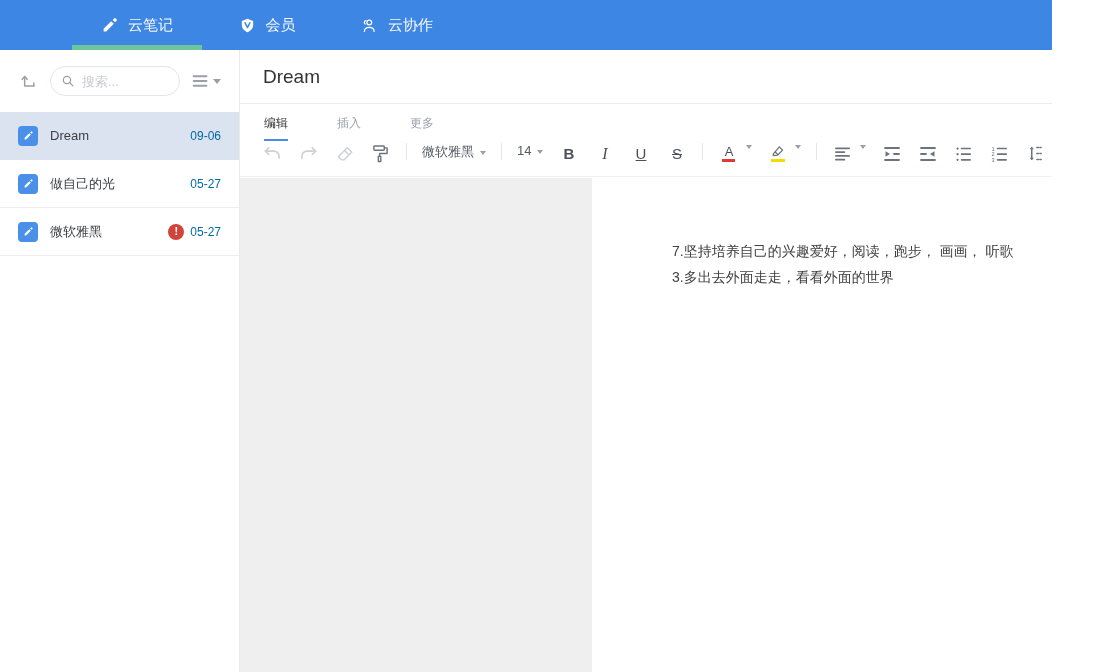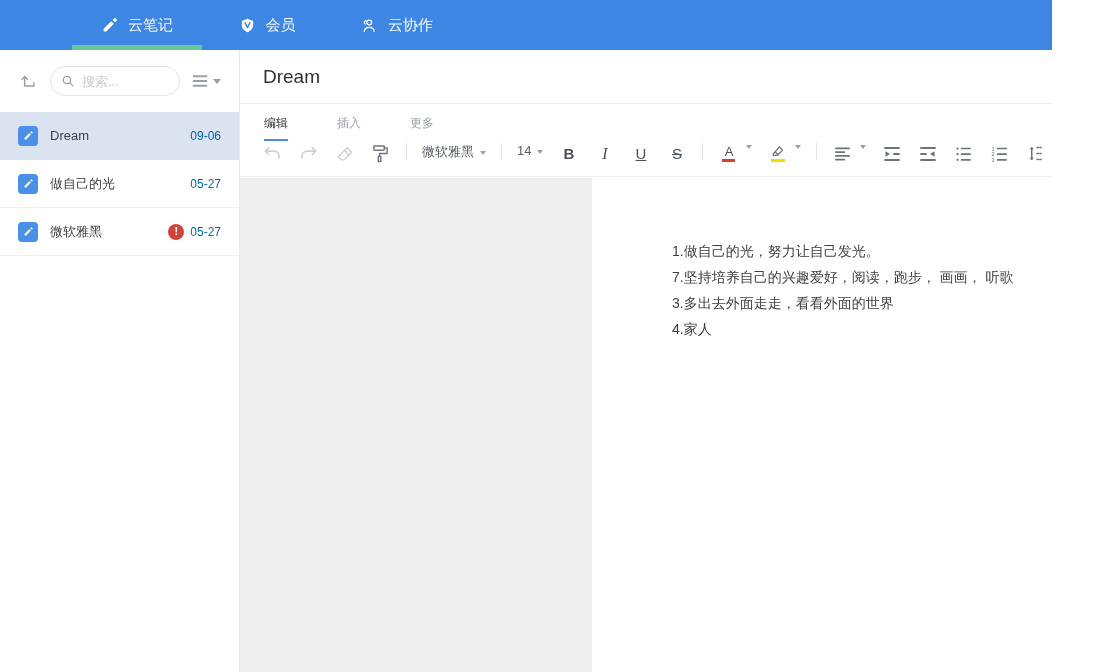--- a/index.html
+++ b/index.html
@@ -309,22 +309,20 @@
             <line x1="9.5" y1="2.5" x2="14" y2="2.5" stroke-dasharray="1.6 1.6"></line>
             <line x1="9.5" y1="9" x2="14" y2="9" stroke-dasharray="1.6 1.6"></line>
             <line x1="9.5" y1="15.5" x2="14" y2="15.5" stroke-dasharray="1.6 1.6"></line>
           </svg>
       </span>
     </div>
 
     <div class="content">
       <div class="page">
         <div class="page-text">
-          <p>1.做自己的光，努力让自己发光。</p>
           <p>7.坚持培养自己的兴趣爱好，阅读，跑步， 画画， 听歌</p>
           <p>3.多出去外面走走，看看外面的世界</p>
-          <p>4.家人</p>
         </div>
       </div>
     </div>
   </div>
 
 </div>
 
 </body></html>

